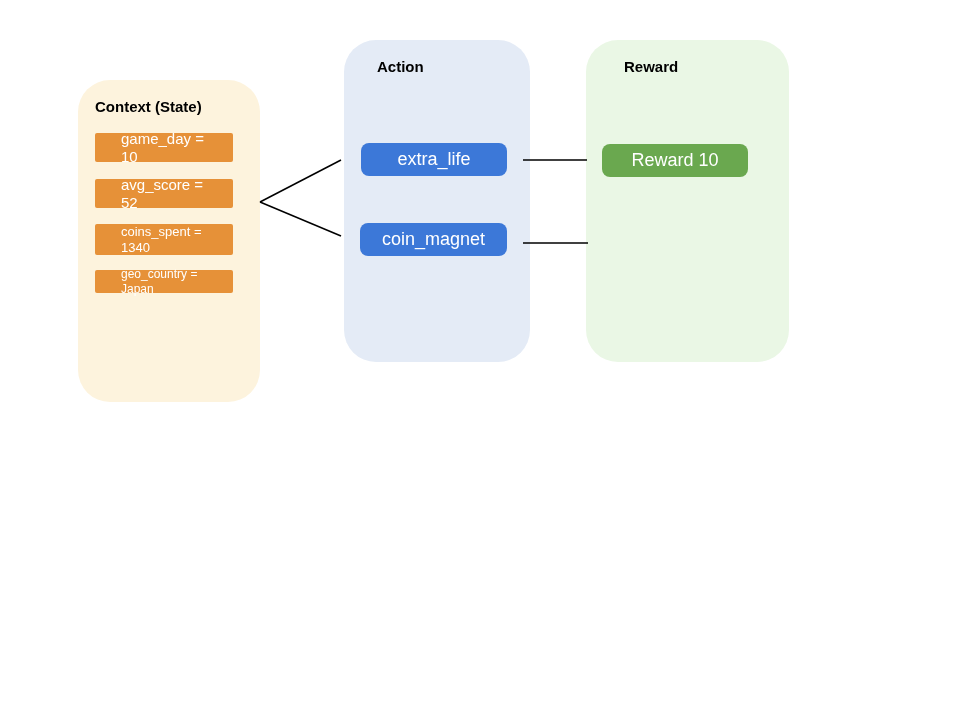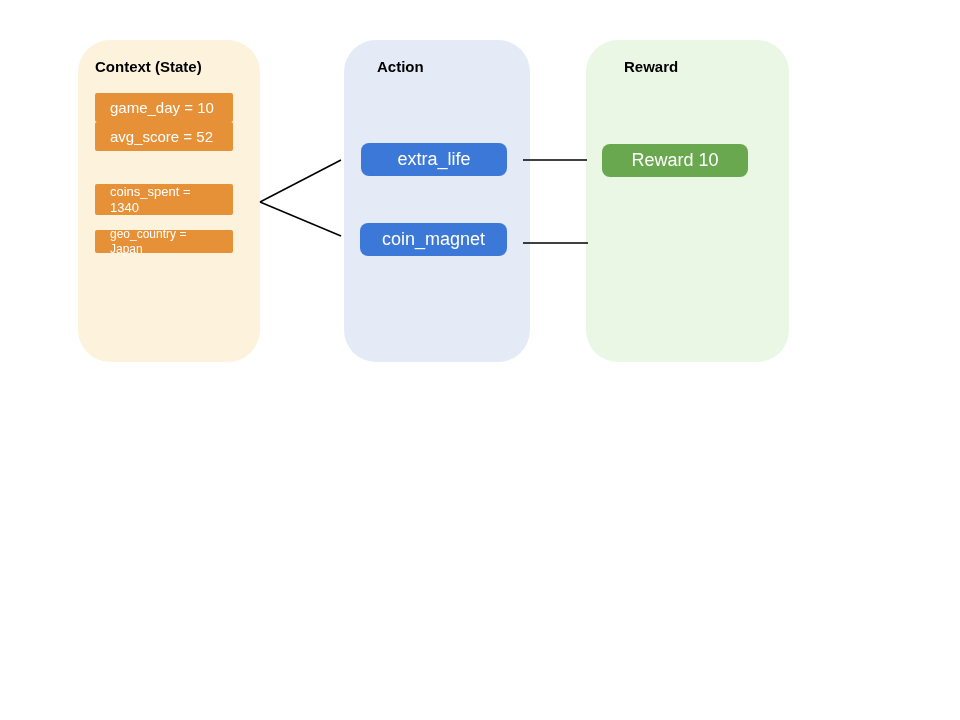--- a/index.html
+++ b/index.html
@@ -14,36 +14,36 @@
     --line:#000000;
     --page-bg:#ffffff;
   }
   *{margin:0;padding:0;box-sizing:border-box;}
   html,body{width:960px;height:720px;background:var(--page-bg);}
   body{font-family:"Liberation Sans","DejaVu Sans",sans-serif;position:relative;overflow:hidden;}
 
   .canvas{position:absolute;left:0;top:0;width:960px;height:720px;}
 
   .panel{position:absolute;top:40px;height:322px;border-radius:32px;}
-  .panel-context{left:78px;width:182px;background:var(--context-panel-bg);}
+  .panel-context{left:78px;width:182px;background:var(--context-panel-bg);margin-top:40px;}
   .panel-action{left:344px;width:186px;background:var(--action-panel-bg);}
   .panel-reward{left:586px;width:203px;background:var(--reward-panel-bg);}
 
   .panel-title{position:absolute;top:18px;font-size:15px;font-weight:bold;color:var(--title-text);white-space:nowrap;}
   .panel-context .panel-title{left:17px;}
   .panel-action  .panel-title{left:33px;}
   .panel-reward  .panel-title{left:38px;}
 
   .ctx-box{
     position:absolute;left:17px;width:138px;border-radius:2px;
     background:var(--context-box-bg);color:var(--box-text);
-    display:flex;align-items:center;padding:0 15px;line-height:1.18;
+    display:flex;align-items:center;padding:0 26px;line-height:1.18;
   }
   .ctx-1{top:53px;height:29px;font-size:15px;}
-  .ctx-2{top:82px;height:29px;font-size:15px;}
+  .ctx-2{top:99px;height:29px;font-size:15px;}
   .ctx-3{top:144px;height:31px;font-size:13px;}
   .ctx-4{top:190px;height:23px;font-size:12px;}
   .ctx-5{top:236px;height:33px;font-size:11px;}
 
   .pill{
     position:absolute;height:33px;border-radius:8px;color:var(--box-text);
     display:flex;align-items:center;justify-content:center;
     font-size:18px;white-space:nowrap;
   }
   .act-1{left:17px;top:103px;width:146px;background:var(--action-box-bg);}

